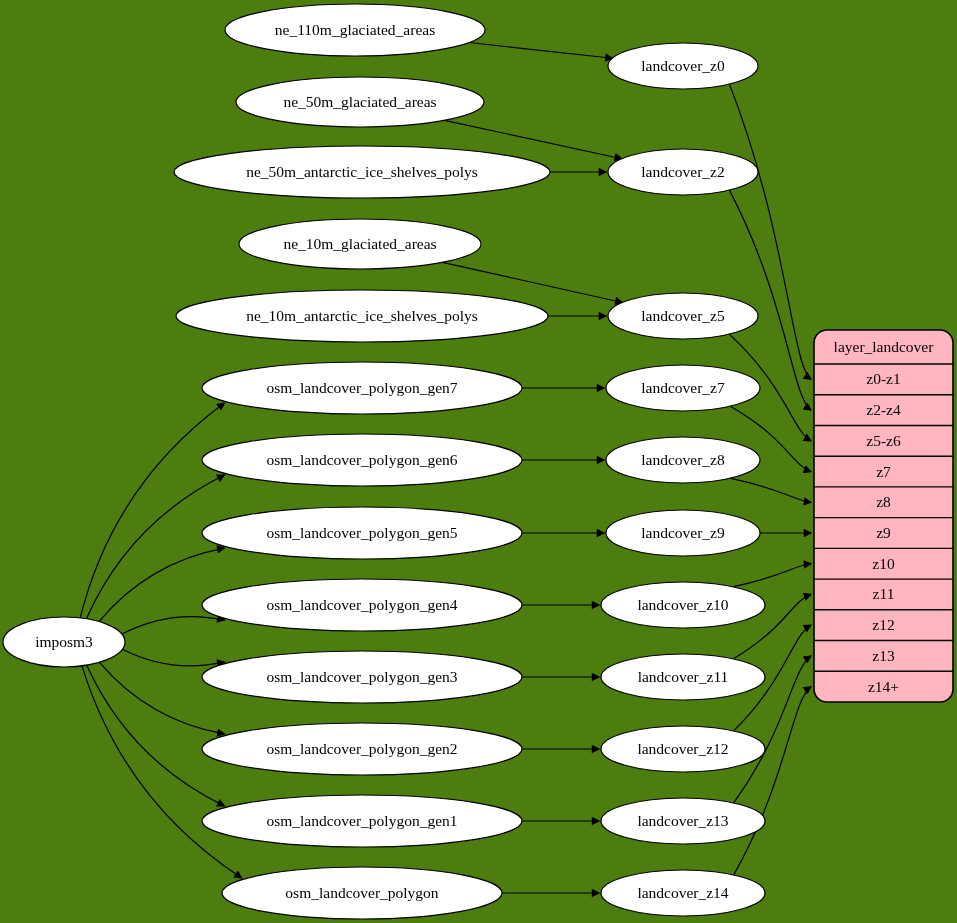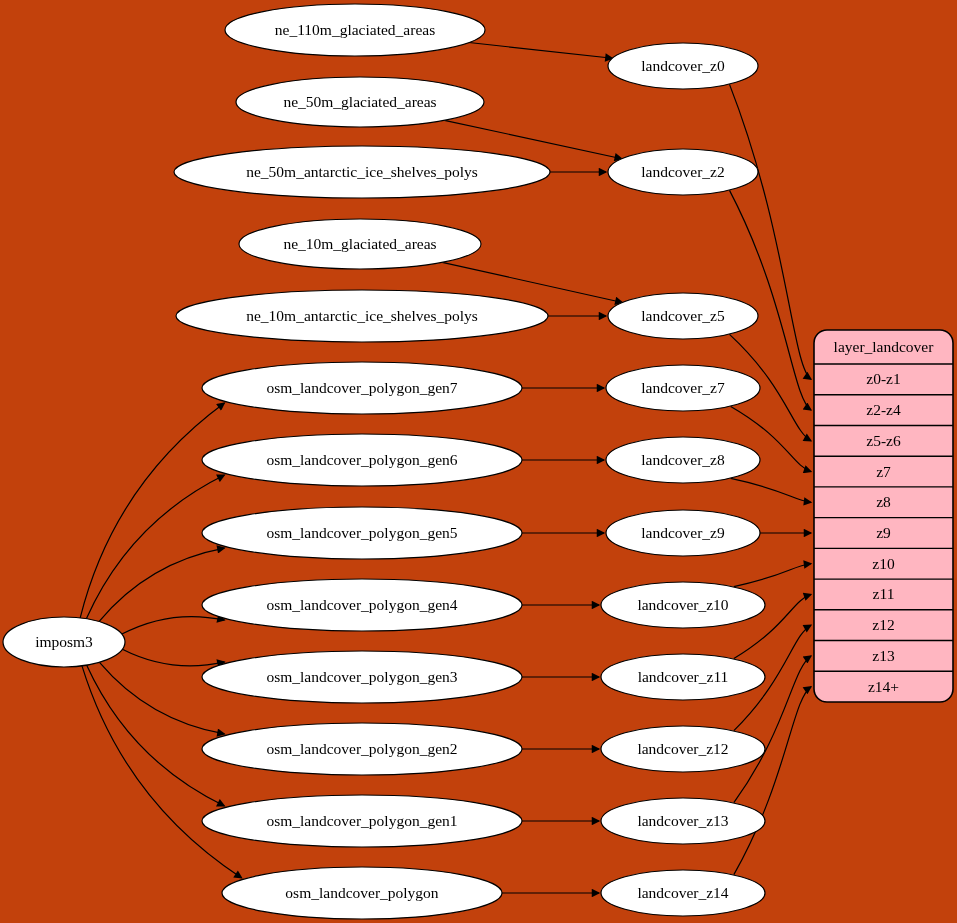--- a/index.html
+++ b/index.html
@@ -4,21 +4,21 @@
 <style>
   html, body {
     margin: 0;
     padding: 0;
     background: #ffffff;
   }
   #canvas {
     position: relative;
     width: 957px;
     height: 923px;
-    background: #c2410c;
+    background: #4d7c0f;
     font-family: "Liberation Serif", "DejaVu Serif", serif;
   }
   svg { display: block; }
   .node-label, .row-label, .table-title {
     font-family: "Liberation Serif", "DejaVu Serif", serif;
     font-size: 15.5px;
     fill: #000000;
   }
   .edge-path { fill: none; stroke: #000000; stroke-width: 1.2px; }
   .node-ellipse { fill: #ffffff; stroke: #000000; stroke-width: 1.2px; }

